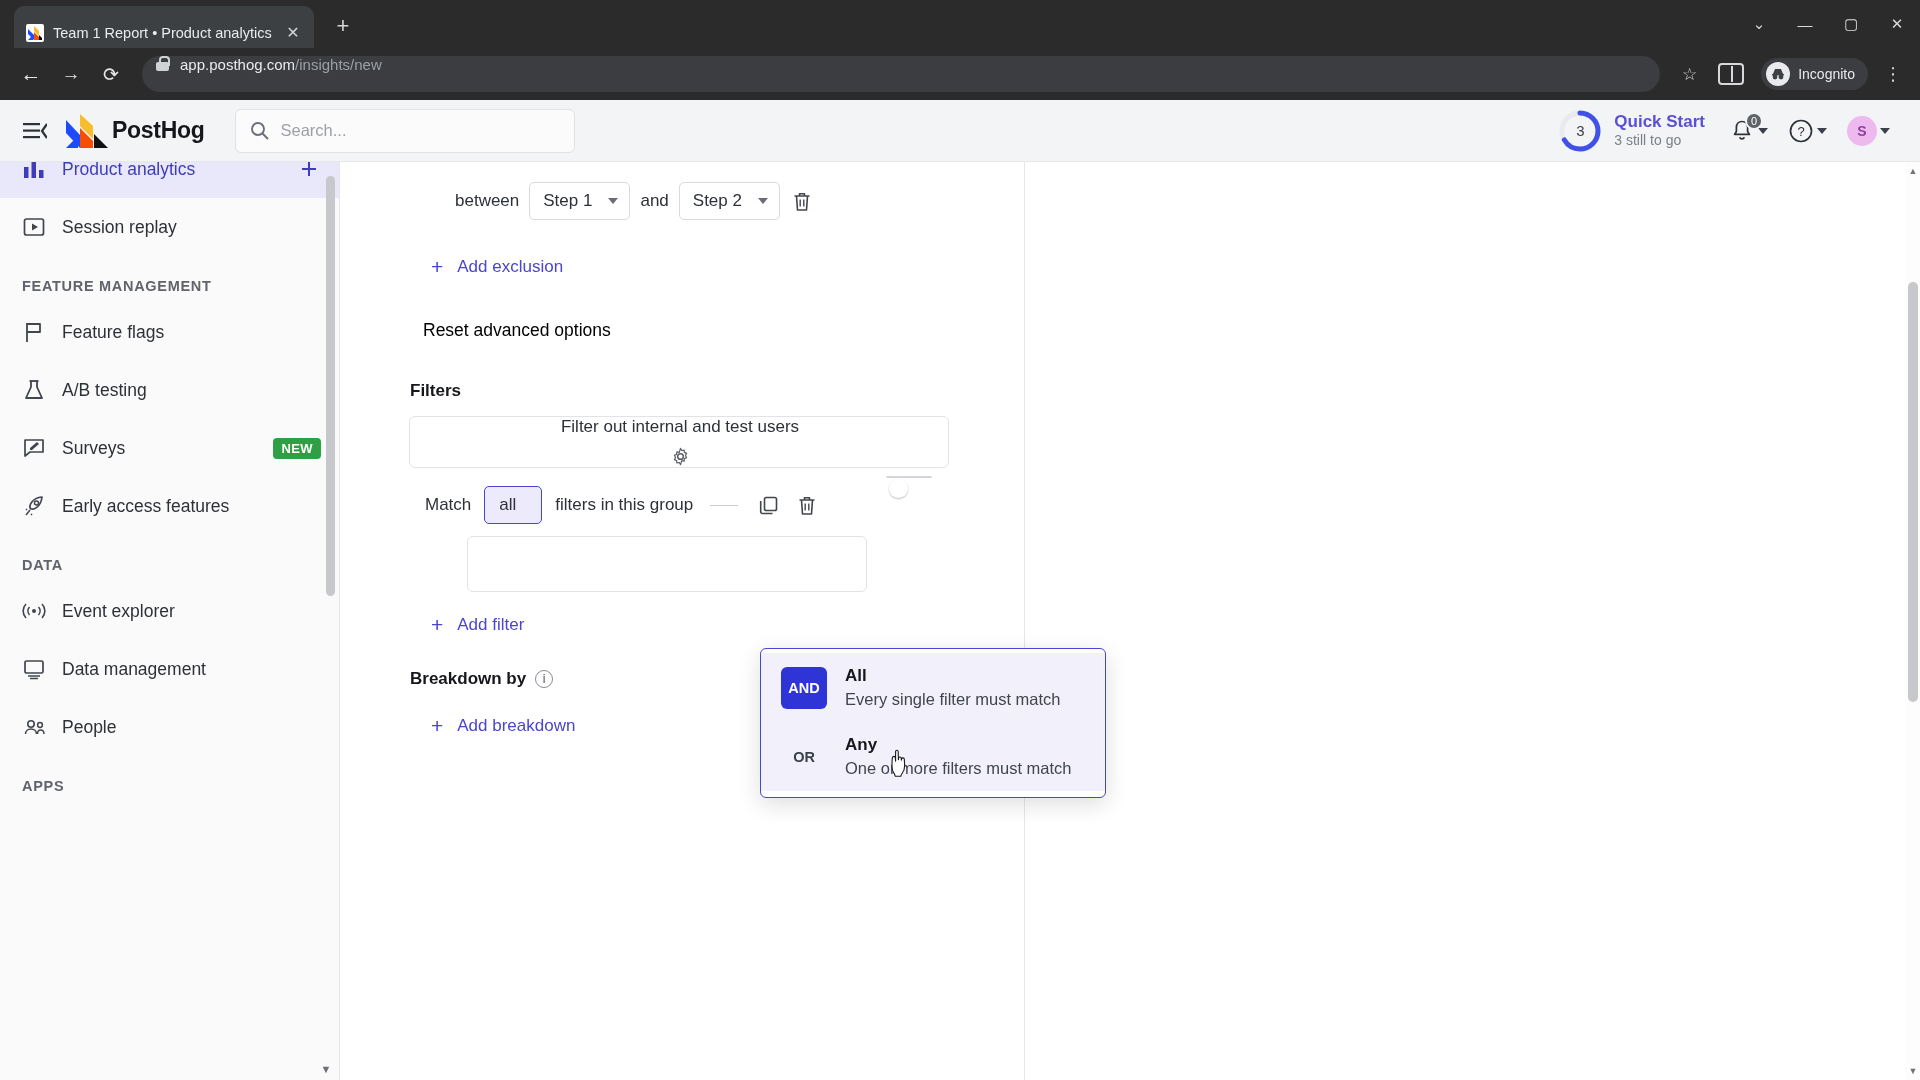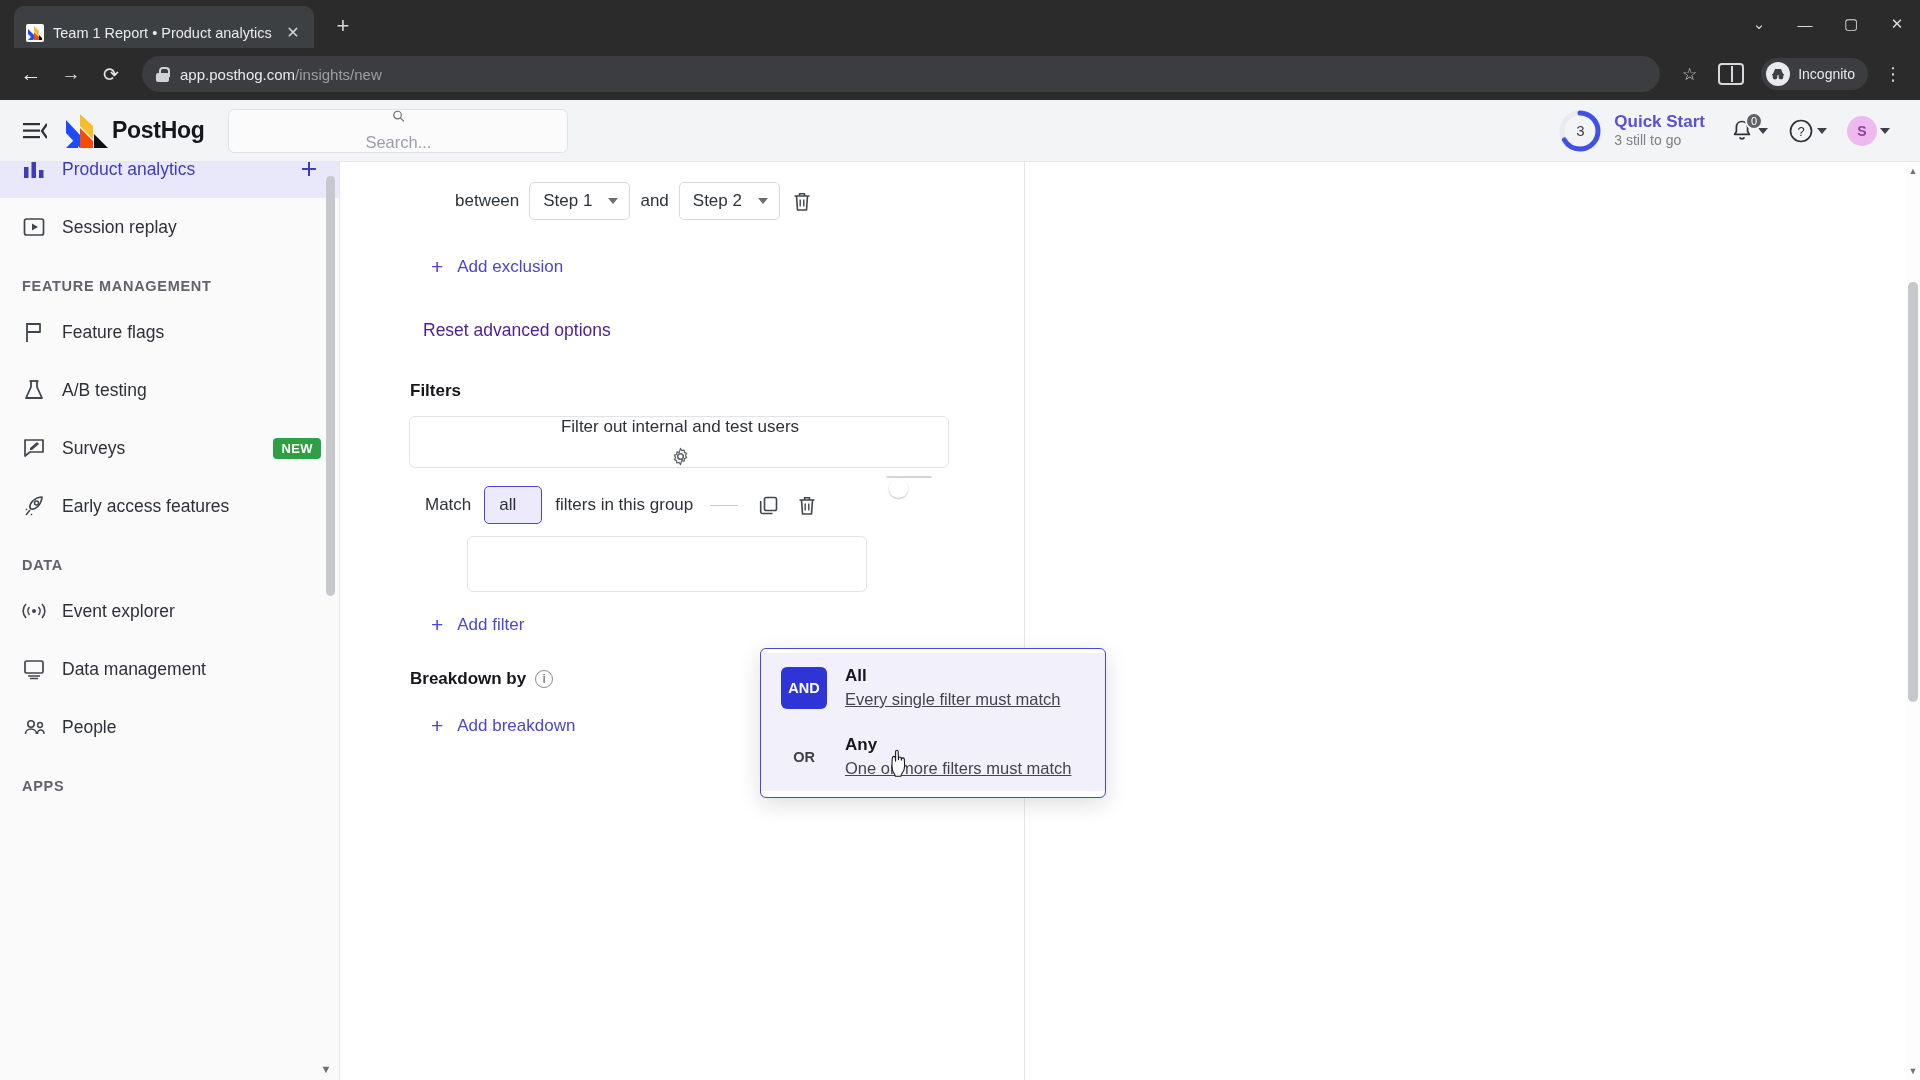--- a/index.html
+++ b/index.html
@@ -45,21 +45,21 @@
     height: 52px; background: #2b2b2b; display: flex; align-items: center;
     padding: 0 14px; gap: 6px; flex: 0 0 52px;
   }
   .navbtn {
     width: 34px; height: 34px; display: flex; align-items: center; justify-content: center;
     color: #e4e6e9; font-size: 19px; border-radius: 50%;
   }
   .navbtn.back { font-size: 21px; }
   .urlbar {
     flex: 1 1 auto; height: 36px; background: #3b3d40; border-radius: 18px;
-    display: flex; align-items: center; padding: 0 14px; gap: 11px; margin: 0 8px;
+    display: flex; align-items: flex-start; padding: 0 14px; gap: 11px; margin: 0 8px;
   }
   .lock { width: 13px; height: 15px; position: relative; flex: 0 0 13px; }
   .lock::before {
     content:""; position:absolute; bottom:0; left:0; width:13px; height:9px;
     background:#cfd3d6; border-radius:2px;
   }
   .lock::after {
     content:""; position:absolute; top:0; left:3px; width:7px; height:8px;
     border:2px solid #cfd3d6; border-bottom:none; border-radius:4px 4px 0 0;
   }
@@ -80,23 +80,23 @@
   .app { flex: 1 1 auto; display: flex; flex-direction: column; background: #ffffff; position: relative; overflow: hidden; }
 
   .topbar {
     height: 62px; background: #f3f4f6; border-bottom: 1px solid #e5e7eb;
     display: flex; align-items: center; padding: 0 22px 0 18px; flex: 0 0 62px; position: relative; z-index: 30;
   }
   .hamburger { width: 34px; height: 34px; display:flex; align-items:center; justify-content:center; flex:0 0 34px; }
   .brand { display: flex; align-items: center; margin-left: 14px; }
   .brand-name { font-size: 23px; font-weight: bold; color: #15171b; letter-spacing: -0.3px; }
   .searchbox {
-    margin-left: 24px; width: 340px; height: 44px; background: #fbfbfc;
+    margin-left: 31px; width: 340px; height: 44px; background: #fbfbfc;
     border: 1px solid #dfe1e5; border-radius: 6px; display: flex; align-items: center;
-    padding: 0 14px; gap: 11px; flex-direction: column;
+    padding: 0 14px; gap: 11px;
   }
   .search-ph { color: #9ca0a8; font-size: 16.5px; }
   .topbar-right { margin-left: auto; display: flex; align-items: center; gap: 4px; }
   .qs { display: flex; align-items: center; gap: 11px; padding-right: 12px; }
   .ring { width: 46px; height: 46px; position: relative; flex:0 0 46px; }
   .ring .num {
     position: absolute; inset: 0; display: flex; align-items: center; justify-content: center;
     font-size: 15px; color: #3c4049;
   }
   .qs-text { line-height: 1.15; }
@@ -170,21 +170,21 @@
   }
   .select .c { width: 0;height:0;border-left:5px solid transparent;border-right:5px solid transparent;border-top:6px solid #6a6d75; }
   .trash { width: 24px; height: 24px; display:flex;align-items:center;justify-content:center; }
 
   .link-add {
     display: flex; align-items: center; gap: 14px; color: #4a45d2;
     font-size: 17px; padding: 36px 0 0 22px;
   }
   .plus { font-size: 21px; line-height: 1; color:#4a45d2; }
 
-  .reset { color: #4c1d95; font-size: 17.5px; padding: 43px 0 0 14px; }
+  .reset { color: #000000; font-size: 17.5px; padding: 43px 0 0 14px; }
 
   .filters-h { font-size: 17px; font-weight: bold; color: #15171b; padding: 40px 0 0 1px; }
 
   .fcard {
     margin-top: 15px; border: 1px solid #e2e3e6; border-radius: 6px; background: #fff;
     width: 540px;
   }
   .fcard-row {
     height: 50px; display: flex; align-items: center; padding: 0 16px 0 18px; gap: 10px; flex-direction: column;
   }
@@ -246,21 +246,21 @@
     background: #f2f1fb;
   }
   .popup-item.hover { background: #f2f1fb; }
   .tagbox {
     width: 46px; height: 42px; border-radius: 6px; display:flex; align-items:center; justify-content:center;
     color: #ffffff; font-size: 14.5px; font-weight: bold; flex: 0 0 46px;
   }
   .tagbox.and { background: #2f34d6; }
   .tagbox.or { background: transparent; color: #3c4049; }
   .popup-text .pt-title { font-size: 17px; font-weight: bold; color: #15171b; line-height: 1.35; }
-  .popup-text .pt-sub { font-size: 16.5px; color: #41454d; line-height: 1.35; text-decoration: underline; }
+  .popup-text .pt-sub { font-size: 16.5px; color: #41454d; line-height: 1.35; }
 
   
   .cursor { position: absolute; left: 548px; top: 586px; z-index: 80; pointer-events:none; }
 
   
   .page-scroll { position: absolute; right: 0; top: 0; width: 14px; height: 100%; background: #fdfdfd; z-index: 10; }
   .page-thumb { position: absolute; right: 2px; top: 120px; width: 10px; height: 420px; background: #c6c8cc; border-radius: 5px; }
   .page-up, .page-dn { position:absolute; right:2px; width: 10px; height: 14px; color:#70737b; font-size:9px; display:flex;align-items:center;justify-content:center;}
   .page-up { top: 2px; } .page-dn { bottom: 2px; }
 </style>

